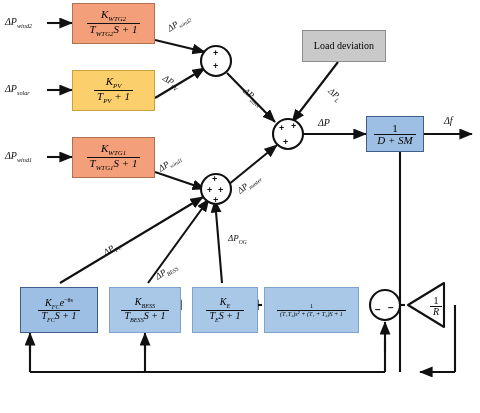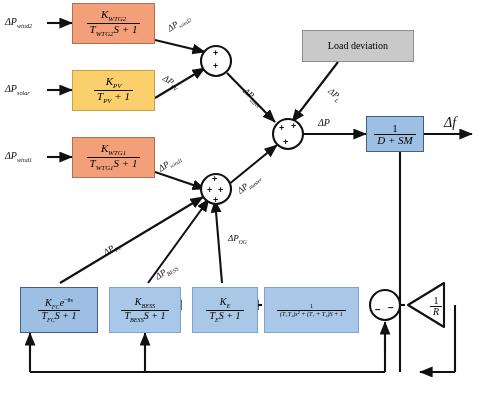--- a/index.html
+++ b/index.html
@@ -143,21 +143,21 @@
     </span>
   </div>
 
   <div class="blk tf tf-orange" style="left:72px;top:137px;width:83px;height:41px;">
     <span class="frac" style="font-size:11px;">
       <span class="num"><span class="it">K</span><sub>WTG1</sub></span>
       <span class="den"><span class="it">T</span><sub>WTG1</sub><span class="it">S + 1</span></span>
     </span>
   </div>
 
-  <div class="blk tf tf-gray" style="left:302px;top:30px;width:112px;height:32px;">
+  <div class="blk tf tf-gray" style="left:302px;top:30px;width:84px;height:32px;">
     <span style="font-size:10px;">Load deviation</span>
   </div>
 
   <div class="blk tf tf-blue" style="left:366px;top:116px;width:58px;height:36px;">
     <span class="frac" style="font-size:11px;">
       <span class="num">1</span>
       <span class="den it">D + SM</span>
     </span>
   </div>
 
@@ -215,21 +215,21 @@
   </div>
   <div class="sig rot-d" style="left:240px;top:84px;font-size:9px;">
     <span>ΔP</span><sub>slave</sub>
   </div>
   <div class="sig rot-d" style="left:325px;top:84px;font-size:9px;">
     <span>ΔP</span><sub>L</sub>
   </div>
   <div class="sig" style="left:318px;top:118px;font-size:10px;">
     <span>ΔP</span><sub></sub>
   </div>
-  <div class="sig" style="left:444px;top:116px;font-size:14px;">
+  <div class="sig" style="left:444px;top:116px;font-size:10px;">
     <span>Δf</span><sub></sub>
   </div>
   <div class="sig rot-a" style="left:163px;top:164px;font-size:9px;">
     <span>ΔP</span><sub>wind1</sub>
   </div>
   <div class="sig rot-c" style="left:243px;top:186px;font-size:9px;">
     <span>ΔP</span><sub>master</sub>
   </div>
   <div class="sig rot-a" style="left:108px;top:248px;font-size:9px;">
     <span>ΔP</span><sub>FC</sub>

